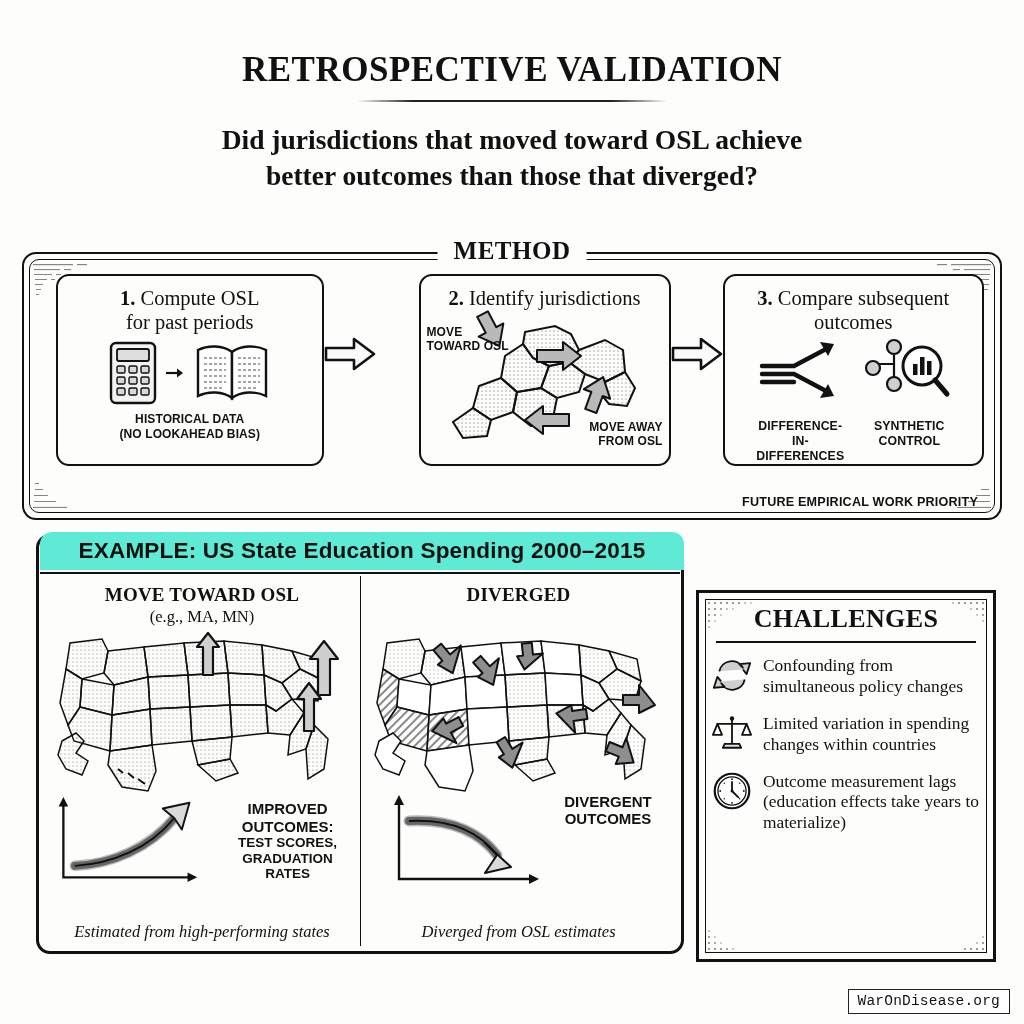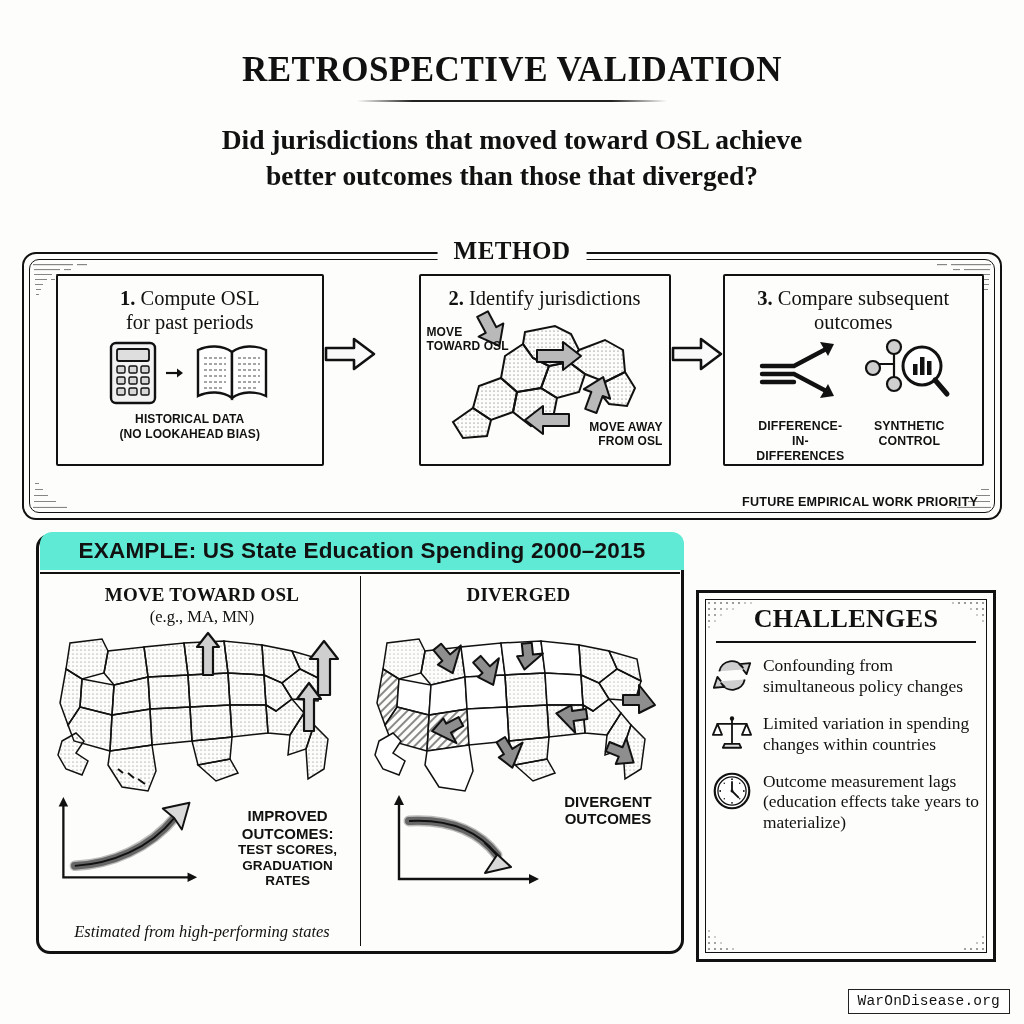--- a/index.html
+++ b/index.html
@@ -69,21 +69,21 @@
   .cs-tl{left:9px;top:9px;}
   .cs-tr{right:9px;top:9px;transform:scaleX(-1);}
   .cs-bl{left:9px;bottom:9px;transform:scaleY(-1);}
   .cs-br{right:9px;bottom:9px;transform:scale(-1,-1);}
 
   .steps{
     position:absolute;left:18px;right:18px;top:22px;bottom:16px;
     display:flex;align-items:flex-start;
   }
   .step{
-    border:2.6px solid #111;border-radius:2px;
+    border:2.6px solid #111;border-radius:13px;
     background:#fdfdfb;
     box-sizing:border-box;
     display:flex;flex-direction:column;align-items:center;
     padding:10px 10px 12px 10px;
   }
   .step1{width:268px;height:192px;margin-left:16px;}
   .step2{width:252px;height:192px;margin-left:43px;}
   .step3{width:262px;height:192px;}
   .step-title{
     font-family:"Liberation Serif",serif;
@@ -488,21 +488,21 @@
             <path d="M10 112 L24 104 L32 112 L24 124 L36 132 L30 146 L14 140 L6 126 Z"></path>
             <path d="M66 140 l5 4 M76 144 l6 5 M86 150 l7 5" stroke-width="2" fill="none"></path>
           </g>
           <g fill="#cfcfcf" stroke="#111" stroke-width="2.2" stroke-linejoin="round">
             <path d="M162 18 L162 46 L152 46 L152 18 L146 18 L157 4 L168 18 Z" transform="translate(-1,0)"></path>
             <path d="M278 30 L278 66 L266 66 L266 30 L258 30 L272 12 L286 30 Z"></path>
             <path d="M262 70 L262 102 L252 102 L252 70 L245 70 L257 54 L269 70 Z"></path>
           </g>
         </svg>
 
-        <div class="trend" style="display:flex;align-items:flex-end;gap:4px;margin-top:-4px;">
+        <div class="trend" style="display:flex;align-items:center;gap:4px;margin-top:-4px;">
           <svg width="175" height="96" viewBox="0 0 175 96">
             <g stroke="#111" stroke-width="2.4" fill="none">
               <path d="M14 6 V86 H150"></path>
             </g>
             <path d="M14 2 L9 12 H19 Z" fill="#111"></path>
             <path d="M154 86 L144 81 V91 Z" fill="#111"></path>
             <path d="M26 74 C64 72, 104 56, 132 22" stroke="#111" stroke-width="11" fill="none" stroke-linecap="round" opacity=".28"></path>
             <path d="M26 74 C64 72, 104 56, 130 24" stroke="#111" stroke-width="8" fill="none" stroke-linecap="round" opacity=".5"></path>
             <path d="M26 74 C64 72, 104 56, 130 24" stroke="#111" stroke-width="2" fill="none"></path>
             <path d="M118 14 L146 8 L138 36 L130 24 Z" fill="#d9d9d9" stroke="#111" stroke-width="2" stroke-linejoin="round"></path>
@@ -583,20 +583,21 @@
             <path d="M24 28 C62 26, 92 36, 112 62" stroke="#111" stroke-width="8" fill="none" stroke-linecap="round" opacity=".5"></path>
             <path d="M24 28 C62 26, 92 36, 112 62" stroke="#111" stroke-width="2" fill="none"></path>
             <path d="M100 50 L126 74 L100 80 L112 62 Z" fill="#d9d9d9" stroke="#111" stroke-width="2" stroke-linejoin="round"></path>
           </svg>
           <div class="trend-label">
             <span class="big">DIVERGENT</span><br>
             <span class="big">OUTCOMES</span>
           </div>
         </div>
 
+        <div class="ex-foot">Diverged from OSL estimates</div>
       </div>
     </div>
   </div>
 
   <div class="chal-wrap">
     <div class="chal-frame"></div>
 
     <svg class="chal-dots cd-tl" viewBox="0 0 58 40">
       <g fill="#111">
           <circle cx="3" cy="3" r="1"></circle>

